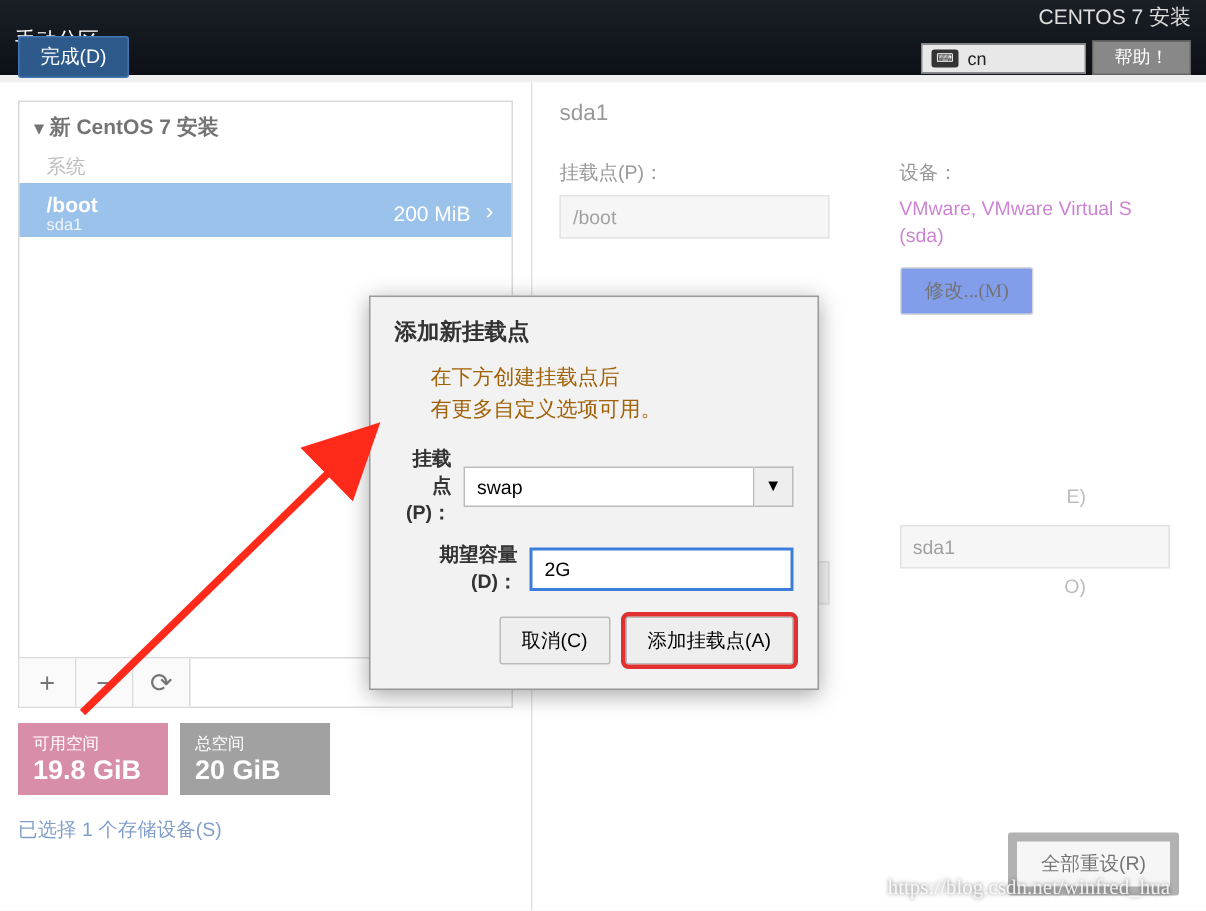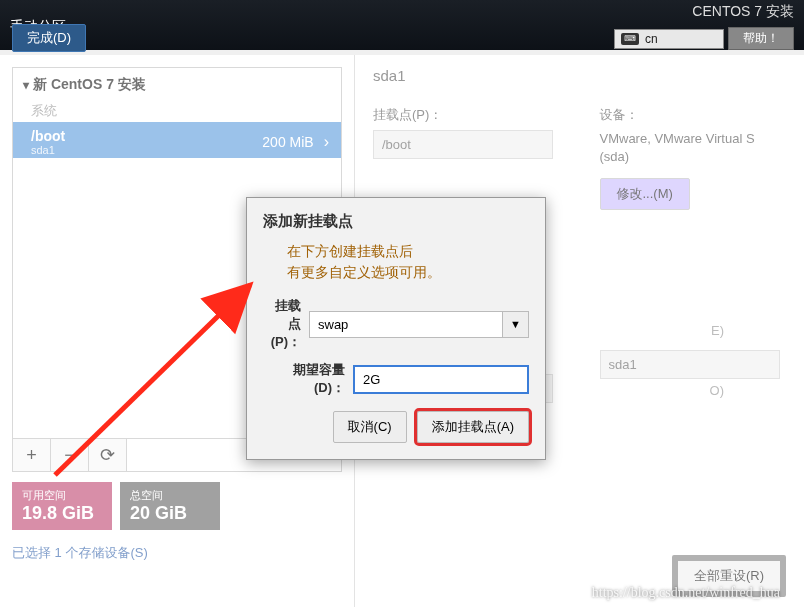--- a/index.html
+++ b/index.html
@@ -41,22 +41,22 @@
   .space-total { background: #555; }
 
   .link { margin-top: 14px; color: #1a4fa0; font-size: 13px; cursor: pointer; }
 
   .right-pane { flex: 1; padding: 12px 18px; position: relative; }
   .rp-title { font-size: 15px; color: #444; }
   .rp-grid { display: flex; margin-top: 22px; gap: 40px; }
   .rp-col { flex: 1; }
   .rp-label { font-size: 13px; color: #444; margin-bottom: 6px; }
   .rp-input { width: 100%; max-width: 180px; background: #eee; border: 1px solid #ccc; padding: 6px 8px; font-size: 13px; color: #555; }
-  .rp-static { font-size: 13px; color: #404040; line-height: 1.4; }
-  .rp-btn { margin-top: 12px; background: #c4b5fd; border: 1px solid #bbb; padding: 6px 16px; font-size: 13px; border-radius: 2px; cursor: pointer; }
+  .rp-static { font-size: 13px; color: #a21caf; line-height: 1.4; }
+  .rp-btn { margin-top: 12px; background: #1d4ed8; border: 1px solid #bbb; padding: 6px 16px; font-size: 13px; border-radius: 2px; cursor: pointer; font-family: Liberation Serif, serif; }
   .rp-row2 { margin-top: 140px; display: flex; gap: 40px; }
   .reset-btn { position: absolute; right: 18px; bottom: 10px; background: #eee; border: 6px solid #737373; padding: 6px 16px; font-size: 13px; border-radius: 2px; }
 
   .dialog { position: absolute; width: 300px; left: 246px; top: 197px; background: #f2f2f2; border: 1px solid #999; box-shadow: 0 3px 14px rgba(0,0,0,0.35); z-index: 10; padding: 14px 16px 16px 16px; }
   .dialog .d-title { font-size: 15px; font-weight: bold; color: #333; }
   .dialog .d-desc { margin: 10px 0 14px 24px; font-size: 14px; color: #a16207; line-height: 1.5; }
   .dialog .d-row { display: flex; align-items: center; margin-bottom: 10px; }
   .dialog .d-lab { width: 90px; font-size: 13px; font-weight: bold; text-align: right; padding-right: 8px; color: #333; }
   .dialog .d-combo { flex: 1; display: flex; }
   .dialog .d-combo input { flex: 1; border: 1px solid #bbb; padding: 5px 8px; font-size: 13px; background: #fff; }

